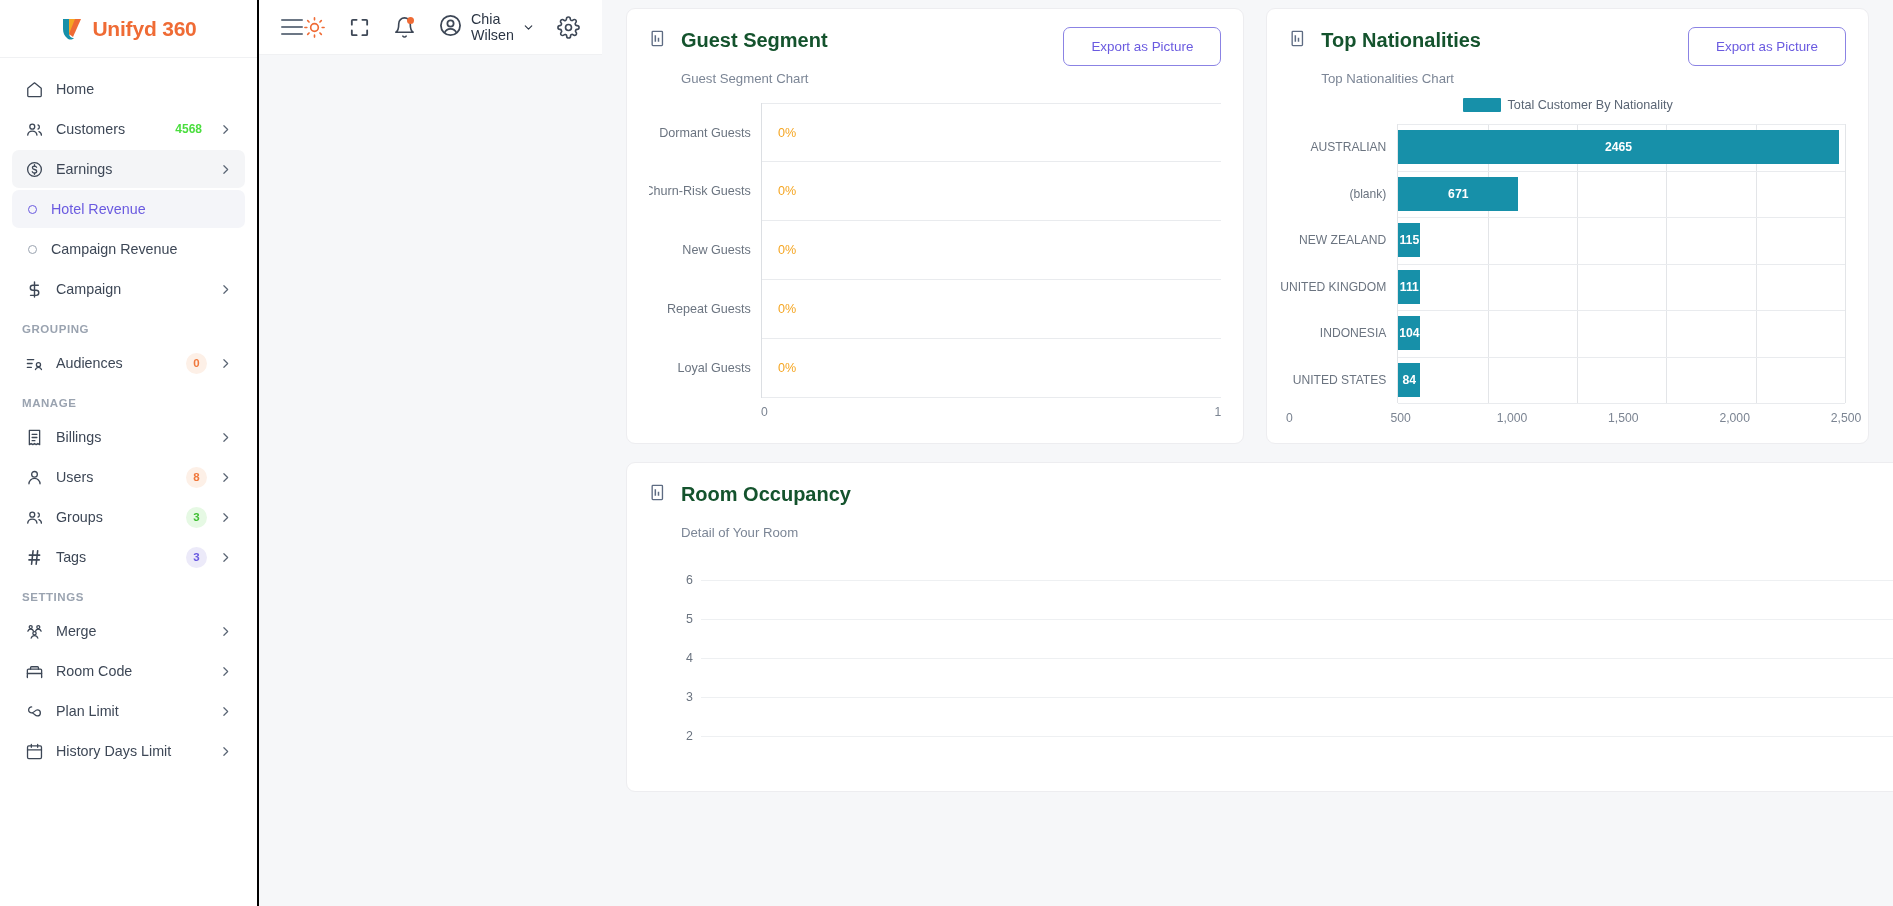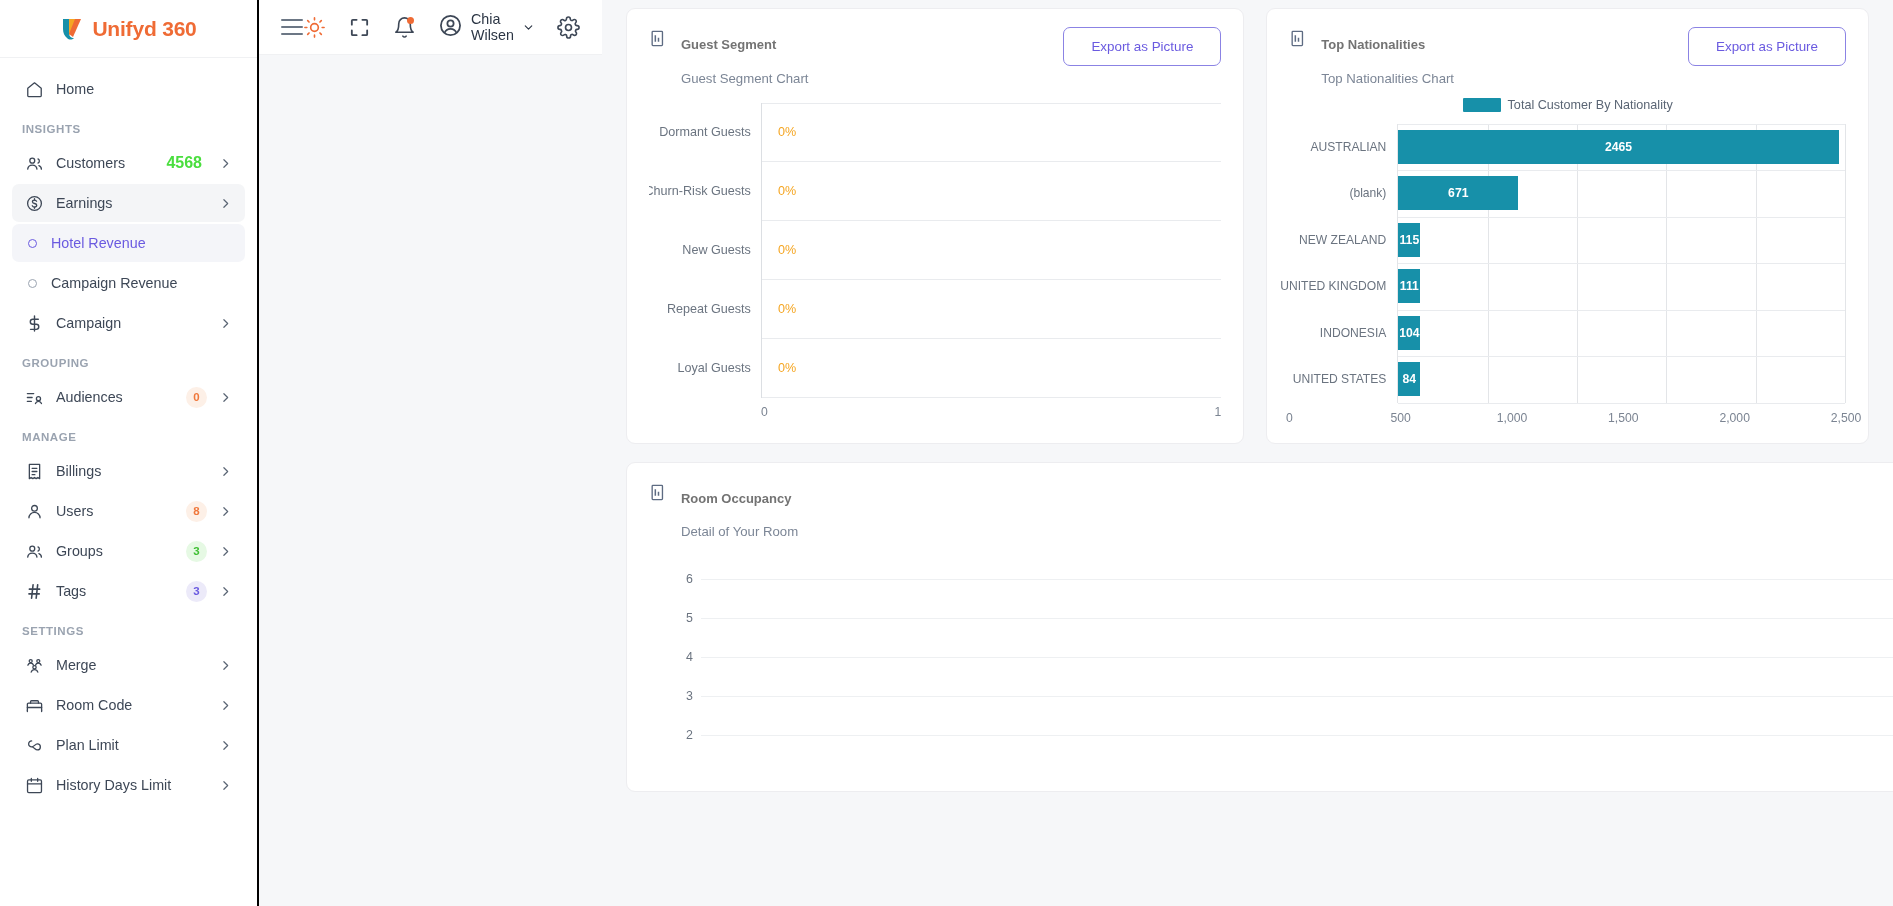--- a/index.html
+++ b/index.html
@@ -43,21 +43,21 @@
   .nav-sub { padding-left:13px; }
   .nav-sub .ico { width:14px; flex:0 0 14px; }
   .dot-ring { width:9px; height:9px; border:1.6px solid #9aa3b0; border-radius:50%; }
   .nav-item.active-accent .dot-ring { border-color:#6a5ae0; }
   .chev { width:13px; height:13px; flex:0 0 13px; color:#5a6574; }
   .badge {
     font-size:11.5px; font-weight:bold; border-radius:50%;
     min-width:21px; height:21px; display:flex; align-items:center;
     justify-content:center; padding:0 5px;
   }
-  .badge.green-plain { background:transparent; color:#4ade3e; font-weight:bold; font-size:16px; }
+  .badge.green-plain { background:transparent; color:#4ade3e; font-weight:bold; font-size:12px; }
   .badge.orange { background:#fdf0e7; color:#f0783c; }
   .badge.green { background:#e6f9e4; color:#3fbf33; }
   .badge.violet { background:#eceaf9; color:#6a5ae0; }
 
   
   #main { flex:1 1 auto; display:flex; height:906px; overflow:hidden; }
   #topbar {
     height:55px; flex:0 0 55px; background:#ffffff;
     display:flex; align-items:center; padding:0 22px;
     border-bottom:1px solid #f0f1f3;
@@ -81,21 +81,21 @@
   #content { flex:1 1 auto; padding:8px 24px 0 24px; overflow:hidden; }
   .row { display:flex; gap:22px; }
   .card {
     background:#ffffff; border:1px solid #ededf0; border-radius:9px;
     padding:18px 22px 16px 22px; position:relative;
   }
   .card-head { display:flex; align-items:flex-start; }
   .card-head-left { display:flex; gap:13px; align-items:flex-start; }
   .card-ico { color:#5d6b82; margin-top:2px; }
   .card-ico svg { width:19px; height:19px; }
-  .card-title { font-size:13px; font-weight:bold; color:#737373; line-height:1.35;margin-top:9px; }
+  .card-title { font-size:20px; font-weight:bold; color:#14532d; line-height:1.35; }
   .card-sub { font-size:13.2px; color:#7c8696; margin-top:17px; }
   .export-btn {
     margin-left:auto; border:1px solid #8b83e4; color:#6a5ae0;
     background:#fff; font-size:13.4px; border-radius:7px;
     padding:11px 27px; cursor:pointer; font-family:inherit; white-space:nowrap;
   }
 
   
   .legend { display:flex; align-items:center; justify-content:center; gap:22px; }
   .leg-item { display:flex; align-items:center; gap:7px; font-size:12.6px; color:#5a6574; }
@@ -162,21 +162,20 @@
     </div>
     <nav class="nav" id="nav-root">
         <div class="nav-item">
           <span class="ico">
             <svg viewBox="0 0 24 24" fill="none" stroke="currentColor" stroke-width="1.65" stroke-linecap="round" stroke-linejoin="round">
               <path d="M3.5 10.5 12 3.6l8.5 6.9V20a1 1 0 0 1-1 1h-15a1 1 0 0 1-1-1z"></path>
             </svg>
           </span>
           <span class="nav-label">Home</span>
         </div>
-        <div class="nav-section">INSIGHTS</div>
         <div class="nav-item">
           <span class="ico">
             <svg viewBox="0 0 24 24" fill="none" stroke="currentColor" stroke-width="1.65" stroke-linecap="round" stroke-linejoin="round">
               <circle cx="9.2" cy="8.4" r="3.1"></circle>
               <path d="M3.4 19.2a5.9 5.9 0 0 1 11.7 0"></path>
               <path d="M16.4 6.2a2.9 2.9 0 0 1 0 5.3"></path>
               <path d="M17.6 14.6a4.8 4.8 0 0 1 3.1 4.6"></path>
             </svg>
           </span>
           <span class="nav-label">Customers</span>

